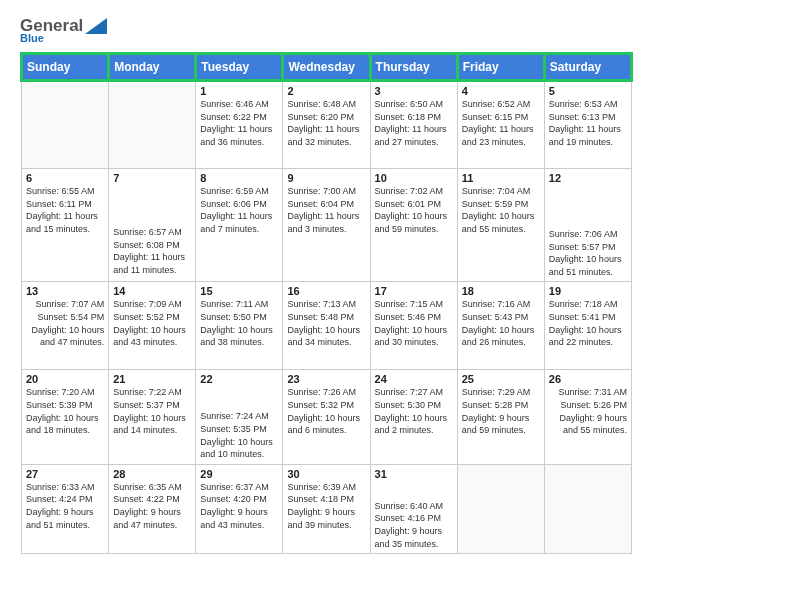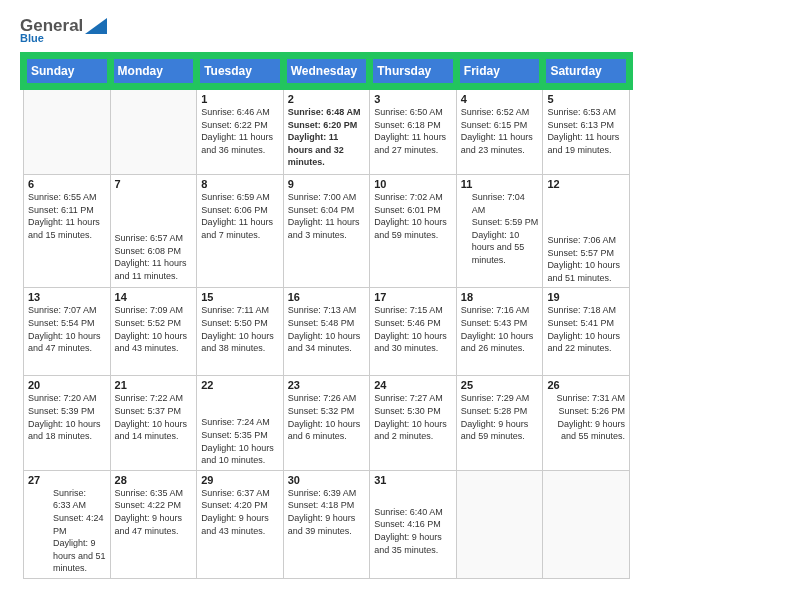--- a/index.html
+++ b/index.html
@@ -45,21 +45,21 @@
       border-collapse: collapse;
       margin-top: 8px;
     }
     .calendar th {
       background-color: #3b7dd8;
       color: #fff;
       font-size: 12px;
       font-weight: bold;
       padding: 5px 4px;
       text-align: left;
-      border: 7px solid #22c55e;
+      border: 3px solid #22c55e;
     }
     .calendar td {
       border: 1px solid #ccc;
       vertical-align: top;
       padding: 3px 4px;
       font-size: 9.5px;
       color: #333;
       width: 14.28%;
       min-height: 80px;
       height: 88px;
@@ -117,21 +117,21 @@
           <td class="empty"></td>
           <td class="empty"></td>
           <td>
             <span class="day-number">1</span>
             <div class="day-info" style="white-space: pre-line;">Sunrise: 6:46 AM
 Sunset: 6:22 PM
 Daylight: 11 hours and 36 minutes.</div>
           </td>
           <td>
             <span class="day-number">2</span>
-            <div class="day-info" style="white-space: pre-line; font-weight: bold;">Sunrise: 6:48 AM
+            <div class="day-info" style="white-space: pre-line;">Sunrise: 6:48 AM
 Sunset: 6:20 PM
 Daylight: 11 hours and 32 minutes.</div>
           </td>
           <td>
             <span class="day-number">3</span>
             <div class="day-info" style="white-space: pre-line;">Sunrise: 6:50 AM
 Sunset: 6:18 PM
 Daylight: 11 hours and 27 minutes.</div>
           </td>
           <td>
@@ -173,35 +173,35 @@
 Daylight: 11 hours and 3 minutes.</div>
           </td>
           <td>
             <span class="day-number">10</span>
             <div class="day-info" style="white-space: pre-line;">Sunrise: 7:02 AM
 Sunset: 6:01 PM
 Daylight: 10 hours and 59 minutes.</div>
           </td>
           <td>
             <span class="day-number">11</span>
-            <div class="day-info" style="white-space: pre-line; margin-left: 11px;">Sunrise: 7:04 AM
+            <div class="day-info" style="white-space: pre-line;">Sunrise: 7:04 AM
 Sunset: 5:59 PM
 Daylight: 10 hours and 55 minutes.</div>
           </td>
           <td>
             <span class="day-number">12</span>
             <div class="day-info" style="white-space: pre-line; margin-top: 44px;">Sunrise: 7:06 AM
 Sunset: 5:57 PM
 Daylight: 10 hours and 51 minutes.</div>
           </td>
         </tr>
         <tr>
           <td>
             <span class="day-number">13</span>
-            <div class="day-info" style="white-space: pre-line;">Sunrise: 7:07 AM
+            <div class="day-info" style="white-space: pre-line; text-align: right;">Sunrise: 7:07 AM
 Sunset: 5:54 PM
 Daylight: 10 hours and 47 minutes.</div>
           </td>
           <td>
             <span class="day-number">14</span>
             <div class="day-info" style="white-space: pre-line;">Sunrise: 7:09 AM
 Sunset: 5:52 PM
 Daylight: 10 hours and 43 minutes.</div>
           </td>
           <td>
@@ -275,21 +275,21 @@
           <td>
             <span class="day-number">26</span>
             <div class="day-info" style="white-space: pre-line; text-align: right;">Sunrise: 7:31 AM
 Sunset: 5:26 PM
 Daylight: 9 hours and 55 minutes.</div>
           </td>
         </tr>
         <tr>
           <td>
             <span class="day-number">27</span>
-            <div class="day-info" style="white-space: pre-line; margin-left: 25px;">Sunrise: 6:33 AM
+            <div class="day-info" style="white-space: pre-line;">Sunrise: 6:33 AM
 Sunset: 4:24 PM
 Daylight: 9 hours and 51 minutes.</div>
           </td>
           <td>
             <span class="day-number">28</span>
             <div class="day-info" style="white-space: pre-line;">Sunrise: 6:35 AM
 Sunset: 4:22 PM
 Daylight: 9 hours and 47 minutes.</div>
           </td>
           <td>

